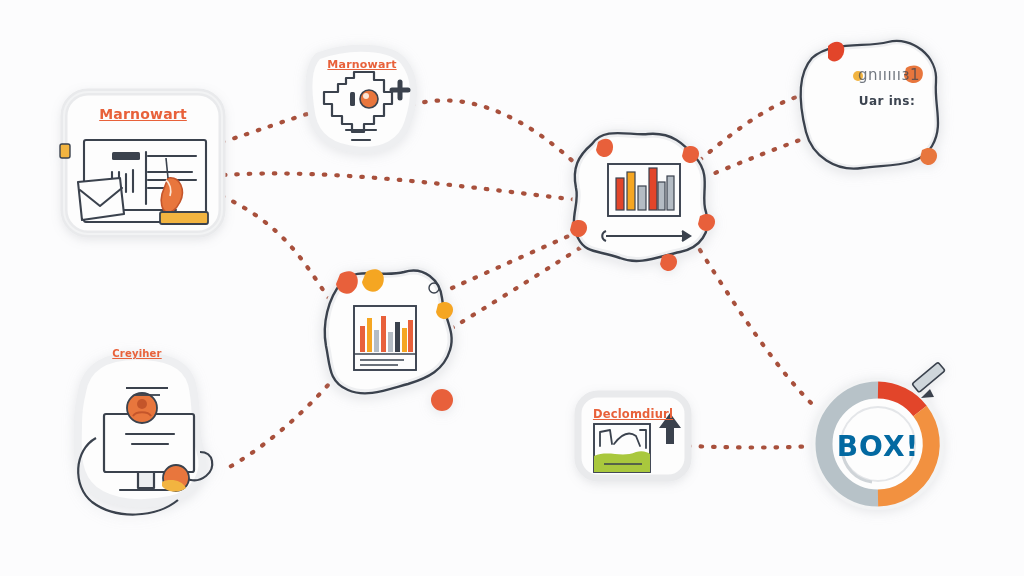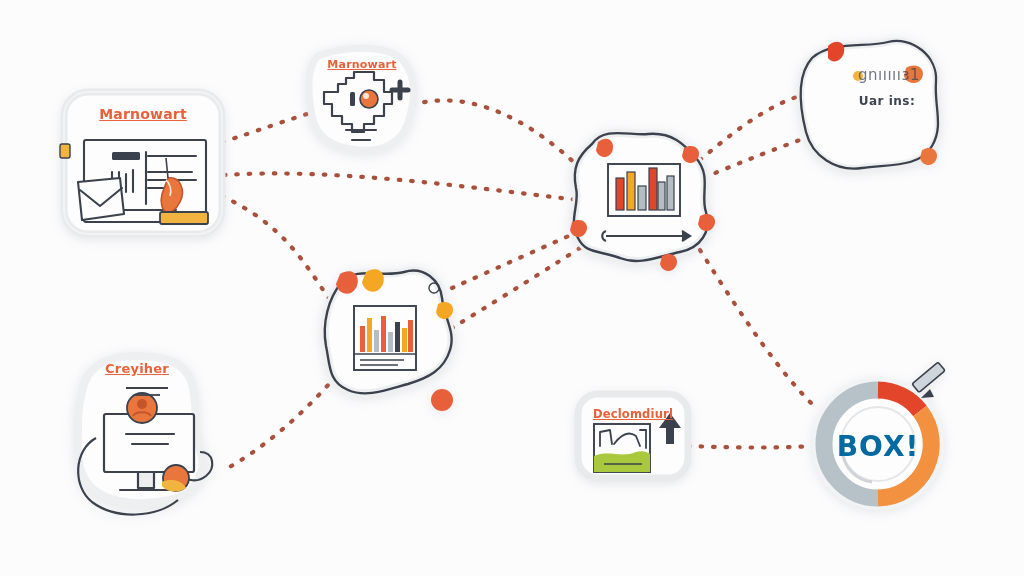--- a/index.html
+++ b/index.html
@@ -268,18 +268,18 @@
 </svg>
 
 <div class="node card-title" style="left:64px;top:106px;width:158px;font-size:14px;">Marnowart</div>
 
 <div class="node card-title" style="left:308px;top:58px;width:108px;font-size:11px;">Marnowart</div>
 
 <div class="node txt-garble" style="left:834px;top:66px;width:110px;font-size:15px;opacity:.72;text-align:center;">gnıııııз1</div>
 
 <div class="node txt-garble" style="left:832px;top:94px;width:110px;font-size:12px;font-weight:700;text-align:center;">Uar ins:</div>
 
-<div class="node card-title" style="left:78px;top:361px;width:118px;font-size:13px;">Creyiher</div>
+<div class="node card-title" style="left:78px;top:348px;width:118px;font-size:10px;">Creyiher</div>
 
 <div class="node card-title" style="left:578px;top:407px;width:110px;font-size:11.5px;">Declomdiurl</div>
 
 <div class="node" style="left:816px;top:430px;width:124px;text-align:center;font-size:28px;font-weight:700;
             color:#0369a1;font-family:'DejaVu Sans',sans-serif;letter-spacing:1px;">BOX!</div>
 
 </body></html>

